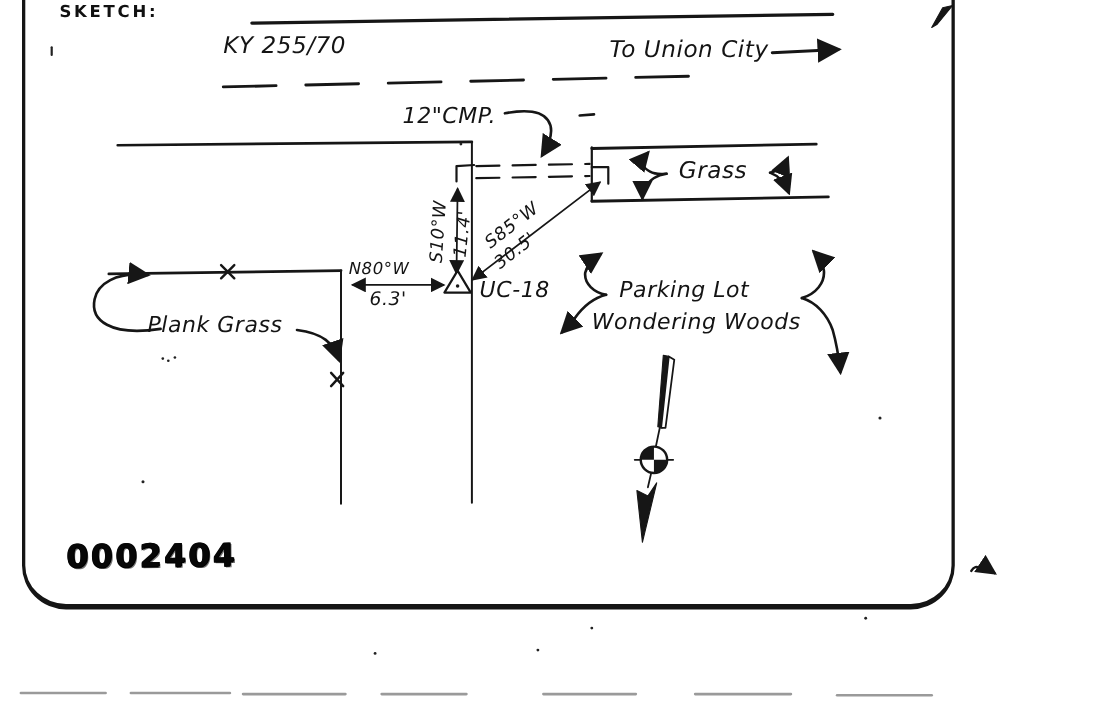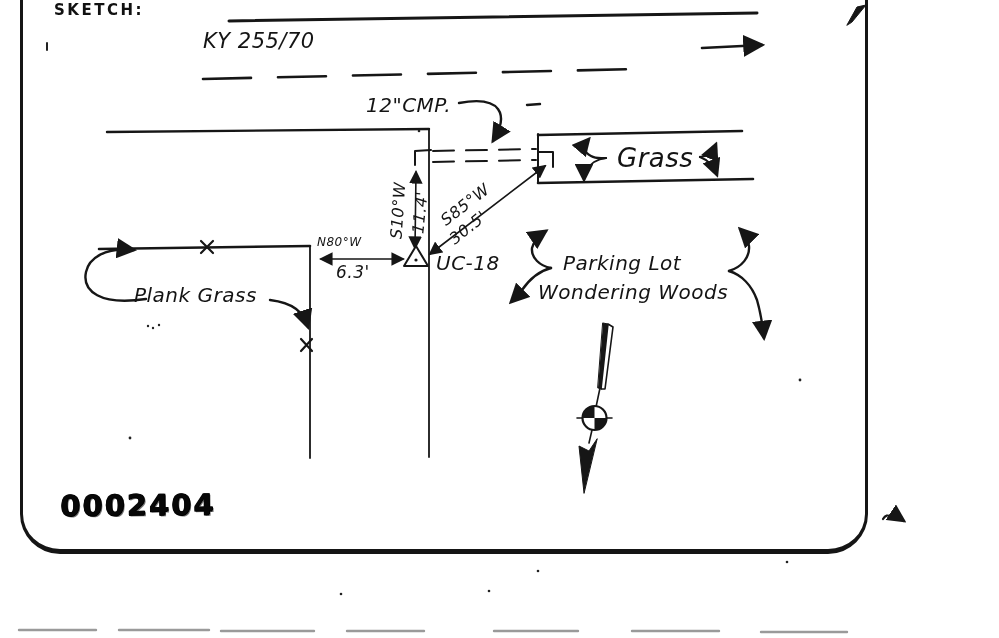--- a/index.html
+++ b/index.html
@@ -10,30 +10,30 @@
                    border:3px solid #151515; border-bottom-width:5px;
                    border-radius:10px 10px 40px 40px; }
   .lines { position:absolute; left:0; top:0; width:999px; height:638px; }
   .hw { position:absolute; font-style:italic; color:#141414; white-space:nowrap;
         letter-spacing:0.5px; }
   .form-label { position:absolute; left:54px; top:1px; font-size:15px; font-weight:bold;
                 letter-spacing:2.5px; color:#111; font-style:normal; }
   .route   { left:203px; top:29px;  font-size:21px;text-align:center; }
   .dir     { left:554px; top:33px;  font-size:21px; }
   .cmp     { left:366px; top:93px;  font-size:20px; }
-  .grass   { left:617px; top:143px; font-size:26px;text-align:right; }
+  .grass   { left:617px; top:143px; font-size:21px;text-align:right; }
   .b-s10w  { left:360px; top:201px; width:76px; font-size:16px; text-align:center;
              transform:rotate(-86deg); }
   .d-s10w  { left:385px; top:203px; width:70px; font-size:16px; text-align:center;
              transform:rotate(-84deg); }
   .b-s85w  { left:424px; top:195px; width:82px; font-size:16px; text-align:center;
              transform:rotate(-38deg); }
   .d-s85w  { left:432px; top:218px; width:72px; font-size:16px; text-align:center;
              transform:rotate(-38deg); }
-  .b-n80w  { left:317px; top:235px; font-size:12px; }
+  .b-n80w  { left:317px; top:235px; font-size:15px; }
   .d-n80w  { left:336px; top:262px; font-size:17px; }
   .station { left:436px; top:251px; font-size:20px; }
   .fence   { left:134px; top:283px; font-size:20px; }
   .park1   { left:563px; top:251px; font-size:20px; }
   .park2   { left:538px; top:280px; font-size:20px; }
   .stamp   { position:absolute; left:60px; top:488px; font-size:29px; font-weight:bold;
              color:#070707; letter-spacing:2px; transform:rotate(-0.5deg);
              text-shadow:1px 0 0 #000, 0 1px 0 #000, 1.5px 1.5px 0 rgba(0,0,0,.55); }
 </style>
 </head>
@@ -131,20 +131,21 @@
         <path d="M494,631 L578,631"></path>
           <path d="M632,631 L719,631"></path>
         <path d="M761,632 L847,632"></path>
       </g>
     </g>
   </svg>
 
   <div class="form-label">SKETCH:</div>
 
   <div class="hw route">KY 255/70</div>
+  <div class="hw dir">To Union City</div>
 
   <div class="hw cmp">12"CMP.</div>
   <div class="hw grass">Grass</div>
 
   <div class="hw b-s10w">S10°W</div>
   <div class="hw d-s10w">11.4'</div>
 
   <div class="hw b-s85w">S85°W</div>
   <div class="hw d-s85w">30.5'</div>
 

